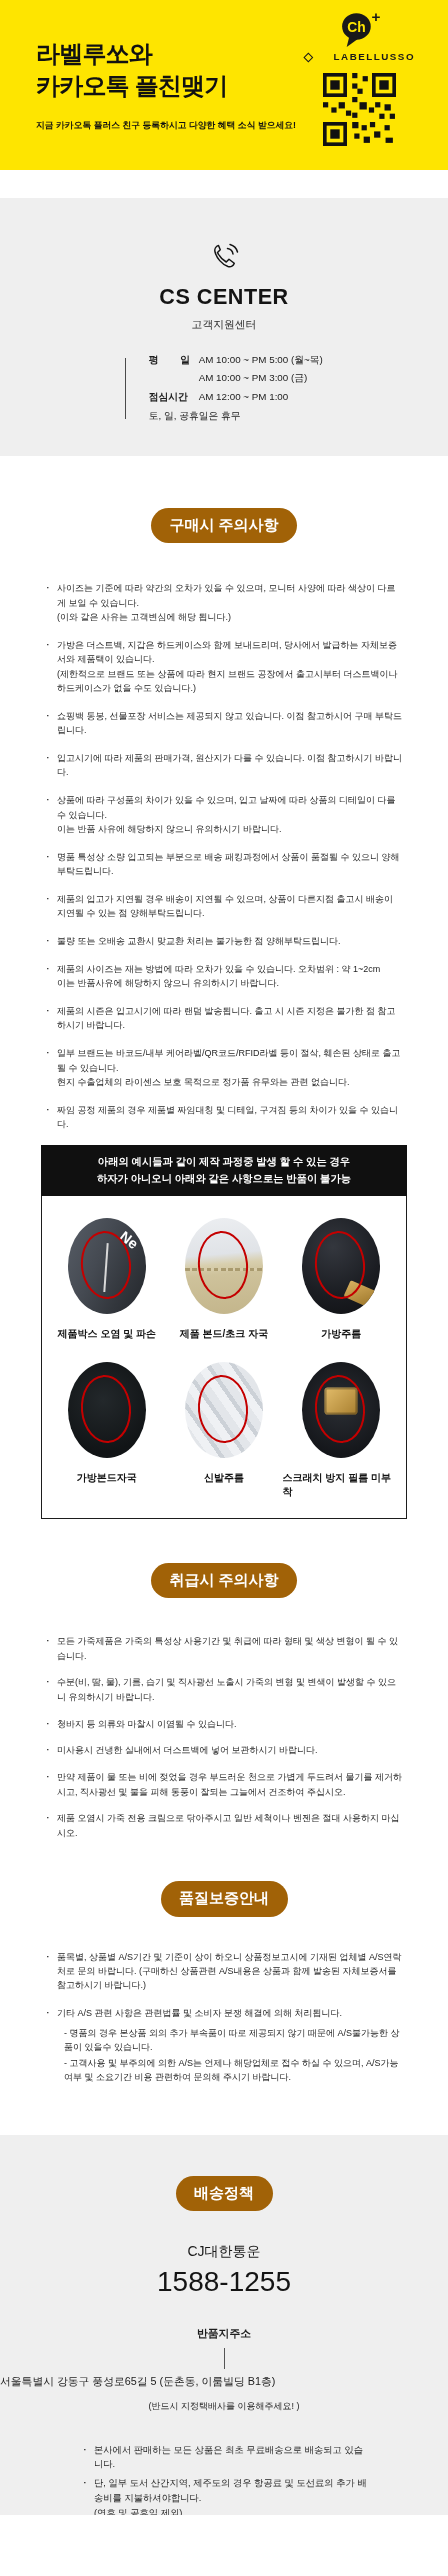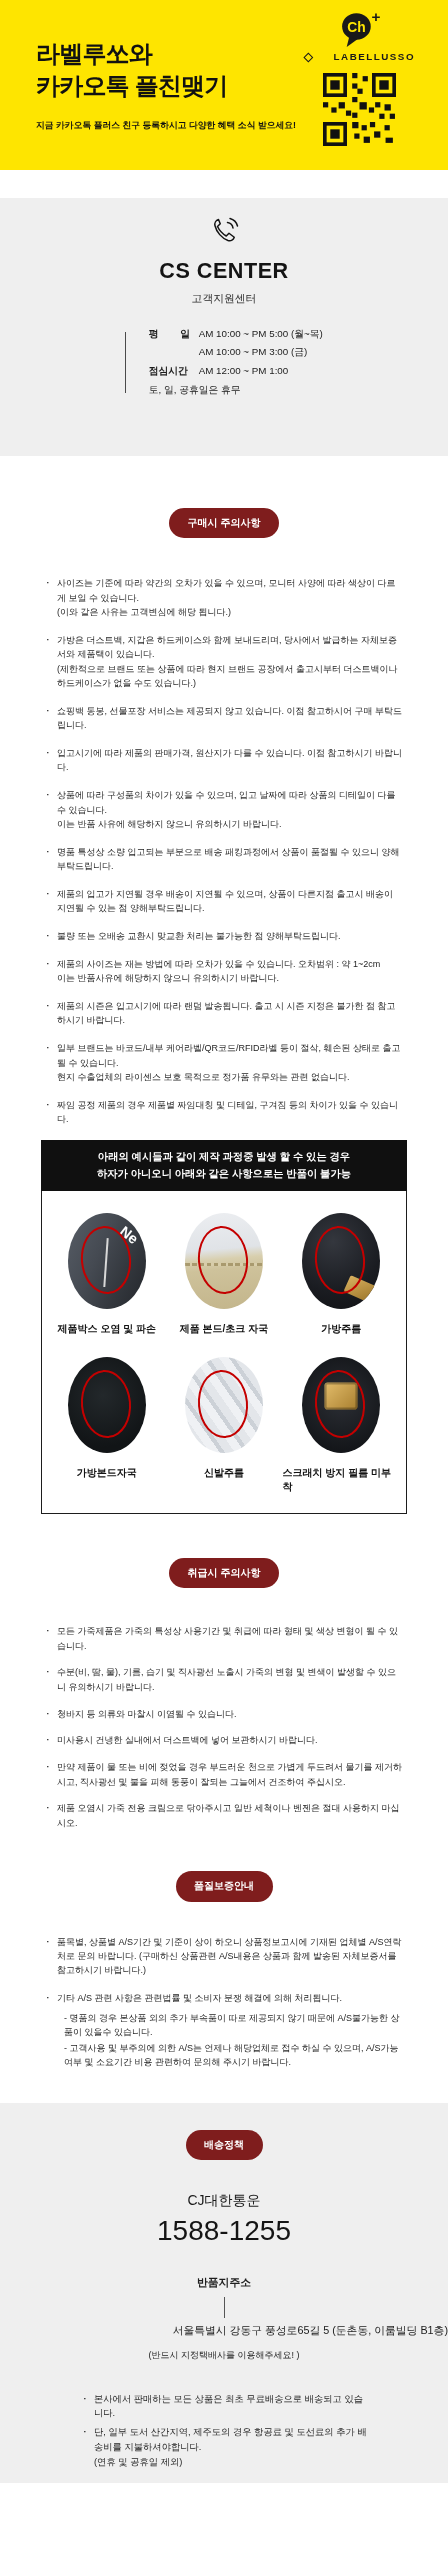--- a/index.html
+++ b/index.html
@@ -12,35 +12,35 @@
   .banner-title{font-size:24px;font-weight:800;line-height:1.32;letter-spacing:-0.8px;color:#111;white-space:pre-line}
   .banner-sub{margin-top:18.5px;font-size:8.8px;font-weight:600;color:#111}
   .banner-right{display:flex;flex-direction:column;align-items:center;padding-top:11.3px}
   .brand-row{margin-top:3.1px;display:flex;align-items:center;gap:22px}
   .diamond{width:6.7px;height:6.7px;border:1.8px solid #191919;transform:rotate(45deg);display:inline-block}
   .brand-name{font-size:9.8px;font-weight:700;letter-spacing:1.5px;color:#191919}
   .qr{margin-top:10.3px}
 
   
   .gap{height:28px;background:#fff}
-  .cs{height:258px;background:#EFEFEF;display:flex;flex-direction:column;align-items:center;padding-top:17px}
+  .cs{height:258px;background:#EFEFEF;display:flex;flex-direction:column;align-items:center;padding-top:43px}
   .cs-title{margin-top:11.3px;font-size:21.6px;font-weight:800;letter-spacing:0.5px;color:#141414}
   .cs-sub{margin-top:7.7px;font-size:10.8px;color:#2a2a2a}
   .cs-row{margin-top:21.6px;display:flex;align-items:center;gap:23px}
   .cs-phone{font-size:31px;font-weight:800;letter-spacing:0;color:#141414}
   .vline{width:0.5px;height:61px;background:#4a4a4a}
   .hours{font-size:9.8px;color:#1c1c1c}
   .hrow{display:flex;margin-bottom:5.7px}
   .hlabel{width:50px;font-weight:700;white-space:pre}
   .hval{white-space:pre}
   .closed{margin-top:1px;font-size:9.8px}
 
   
-  .pill{display:block;margin:0 auto;width:max-content;background:#7f1d1d;color:#fff;border:none;
-        font-family:inherit;font-size:10px;font-weight:700;padding:8.2px 18.5px;border-radius:18.5px;cursor:pointer}
+  .pill{display:block;margin:0 auto;width:max-content;background:#a16207;color:#fff;border:none;
+        font-family:inherit;font-size:15px;font-weight:700;padding:8.2px 18.5px;border-radius:18.5px;cursor:pointer}
 
   
   .list{padding:0 45px}
   .li{position:relative;padding-left:12px;font-size:9px;line-height:1.6;white-space:pre-line;margin-bottom:13.4px;color:#1f1f1f}
   .li::before{content:"\00B7";position:absolute;left:1.5px;top:0;font-weight:900}
   .li.dash{padding-left:19px;margin-bottom:1.5px}
   .li.dash::before,.li.cont::before{content:""}
   .tightlist .li{margin-bottom:12.4px}
 
   
@@ -60,26 +60,26 @@
   .gold1{position:absolute;right:6.2px;bottom:12.4px;width:28px;height:17.5px;background:linear-gradient(135deg,#d9b160,#9a7428);border-radius:2.1px;transform:rotate(24deg)}
   .ph4{background:radial-gradient(circle at 45% 40%,#23282b,#111416 72%)}
   .ph5{background:repeating-linear-gradient(55deg,#eff1f4 0 8.2px,#ccd1d7 8.2px 12.4px,#e3e6ea 12.4px 20.6px)}
   .ph6{background:radial-gradient(circle at 50% 45%,#2b2e34,#14161a 75%)}
   .gold2{position:absolute;left:50%;top:40%;transform:translate(-50%,-50%);width:33px;height:27px;
          background:linear-gradient(135deg,#e3bd6b,#a87f2f);border-radius:3.1px;box-shadow:inset 0 0 0 2.1px rgba(0,0,0,.28)}
   .ring{position:absolute;left:17%;top:13%;width:64%;height:71%;border:2.6px solid #c40000;border-radius:50%;transform:rotate(-5deg)}
   .caption{margin-top:13px;font-size:10px;font-weight:700;color:#141414}
 
   
-  .shipping{height:380px;background:#EFEFEF;margin-top:33px;padding-top:27px;overflow:hidden}
+  .shipping{height:380px;background:#EFEFEF;margin-top:50px;padding-top:41px;overflow:hidden}
   .carrier{margin-top:32px;text-align:center;font-size:14px;font-weight:400;color:#1a1a1a}
   .ship-phone{margin-top:5.2px;text-align:center;font-size:28px;font-weight:400;color:#141414}
   .return-label{margin-top:29px;text-align:center;font-size:10.8px;font-weight:800}
   .vline2{width:0.5px;height:20.6px;background:#555;margin:6.7px auto 6.2px}
-  .address{text-align:right;font-size:10.8px;color:#1c1c1c}
+  .address{text-align:left;font-size:10.8px;color:#1c1c1c}
   .address-note{margin-top:10.8px;text-align:center;font-size:9px}
   .ship-list{margin-top:30px;padding:0 77px 0 82px}
   .ship-list .li{margin-bottom:3.6px;font-size:9.3px}
 
   .mt100{margin-top:52px}.mt85{margin-top:44px}.mt79{margin-top:41px}
   .lmt73{margin-top:38px}.lmt70{margin-top:36px}.lmt64{margin-top:33px}
 </style>
 </head>
 <body>
 

